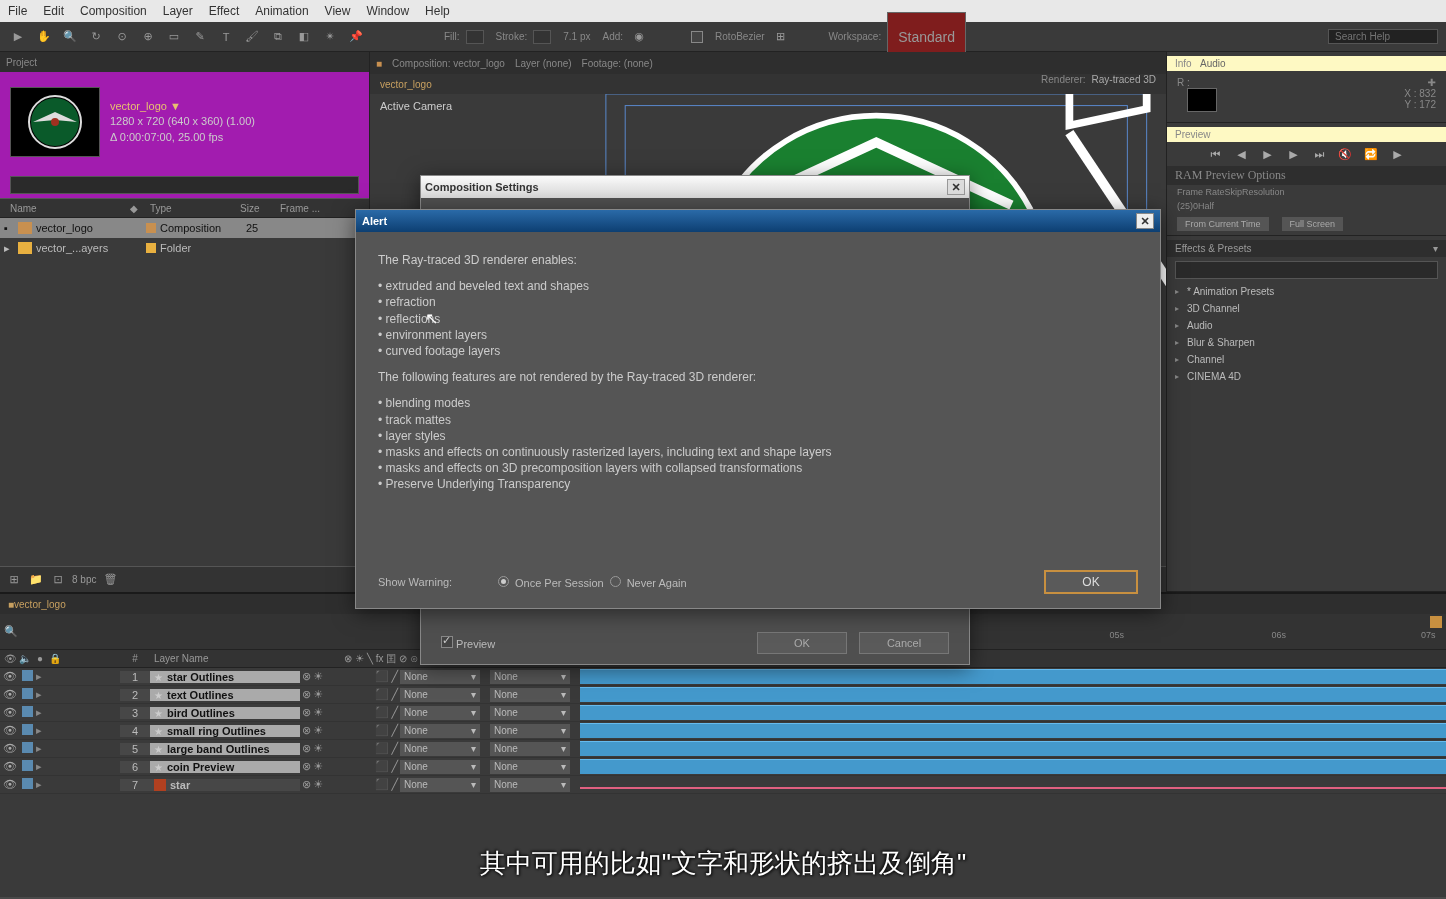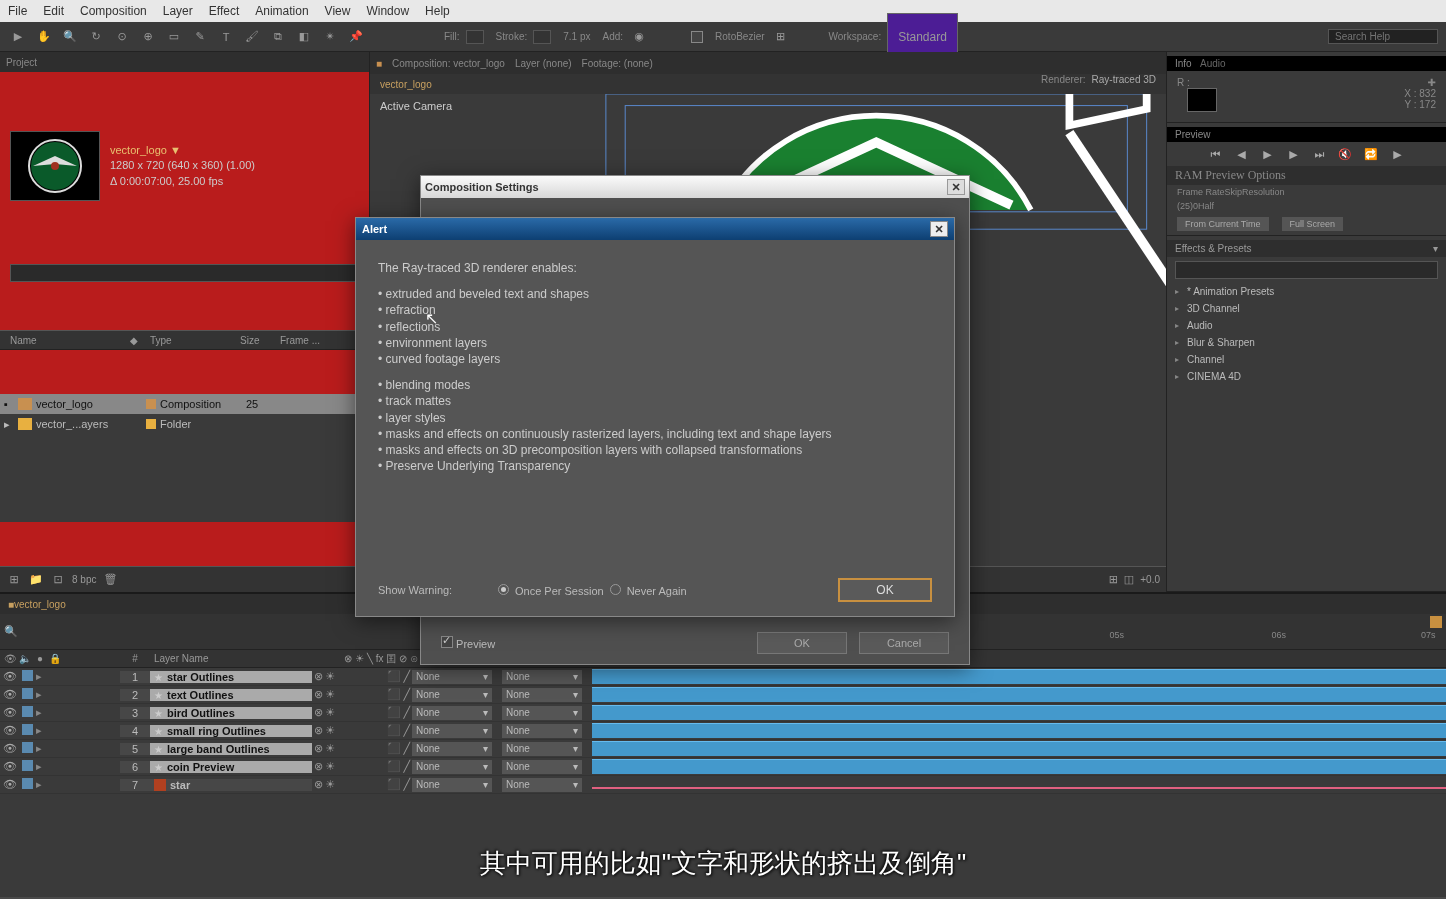--- a/index.html
+++ b/index.html
@@ -3,23 +3,23 @@
 <meta charset="utf-8">
 <style>
 * { margin: 0; padding: 0; box-sizing: border-box; font-family: "Segoe UI", Tahoma, sans-serif; user-select: none; }
 body { background: #4a4a4a; color: #bbb; font-size: 11px; width: 1446px; height: 899px; overflow: hidden; position: relative; }
 .menubar { background: #e8e8e8; color: #333; height: 22px; display: flex; align-items: center; padding: 0 8px; gap: 16px; font-size: 12px; }
 .menubar span { cursor: default; }
 .toolbar { background: #3a3a3a; height: 30px; display: flex; align-items: center; padding: 0 8px; gap: 6px; border-bottom: 1px solid #222; }
 .tool-ico { width: 20px; height: 20px; display: flex; align-items: center; justify-content: center; color: #999; }
 .toolbar-label { color: #888; font-size: 10px; margin-left: 6px; }
 .toolbar-field { background: #222; color: #888; padding: 1px 6px; font-size: 10px; border: 1px solid #555; }
-.toolbar-btn { background: #4c1d95; color: #999; padding: 16px 10px; border: 1px solid #666; font-size: 12px; }
+.toolbar-btn { background: #7f1d1d; color: #999; padding: 16px 10px; border: 1px solid #666; font-size: 14px; }
 .app-body { display: flex; height: 540px; }
-.left-panel { width: 370px; background: #b91c1c; border-right: 1px solid #222; display: flex; flex-direction: column; gap: 44px; }
+.left-panel { width: 370px; background: #a21caf; border-right: 1px solid #222; display: flex; flex-direction: column; }
 .panel-tab { display: flex; background: #2e2e2e; height: 20px; align-items: center; padding: 0 6px; gap: 4px; font-size: 10px; color: #888; }
 .proj-info { display: flex; padding: 10px; gap: 10px; align-items: center; min-height: 100px; }
 .thumb { width: 90px; height: 70px; background: #000; display: flex; align-items: center; justify-content: center; border: 1px solid #555; }
 .proj-meta { font-size: 11px; color: #ccc; line-height: 1.4; }
 .proj-meta .title { color: #e8c070; }
 .proj-search { padding: 4px 10px; }
 .search-box { width: 100%; background: #2a2a2a; border: 1px solid #555; height: 18px; color: #ccc; padding: 0 4px; }
 .proj-header { display: flex; background: #333; height: 20px; align-items: center; font-size: 10px; color: #999; padding: 0 4px; border-top: 1px solid #555; border-bottom: 1px solid #222; }
 .proj-header .col { padding: 0 6px; }
 .proj-list { flex: 1; background: #3a3a3a; }
@@ -37,21 +37,21 @@
 .center-panel { flex: 1; background: #3a3a3a; display: flex; flex-direction: column; position: relative; }
 .comp-tabs { height: 22px; display: flex; align-items: center; padding: 0 6px; gap: 10px; background: #2e2e2e; font-size: 10px; color: #888; }
 .comp-subtab { height: 20px; display: flex; align-items: center; padding: 0 10px; background: #333; font-size: 10px; color: #c8a060; }
 .renderer-row { position:absolute; right:10px; top:22px; font-size:10px; color:#888; display:flex; gap:6px; align-items:center;}
 .viewport { flex: 1; background: #3a3a3a; position: relative; overflow: hidden; }
 .active-cam { position: absolute; top: 6px; left: 10px; font-size: 11px; color: #ccc; }
 .vp-art { position: absolute; top: 0; left: 120px; right: 0; bottom: 0; }
 .comp-foot { height: 26px; background: #333; border-top: 1px solid #555; display:flex; align-items:center; gap:6px; padding:0 6px;}
 .right-panel { width: 280px; background: #3a3a3a; border-left: 1px solid #222; display: flex; flex-direction: column; }
 .rp-section { border-bottom: 1px solid #222; padding: 4px 0; }
-.rp-tab { background: #000000; padding: 2px 8px; font-size: 10px; color: #888; }
+.rp-tab { background: #fef9c3; padding: 2px 8px; font-size: 10px; color: #888; }
 .info-body { padding: 6px 10px; font-size: 10px; color: #888; display: flex; justify-content: space-between; }
 .swatch { width: 30px; height: 24px; background: #000; border: 1px solid #666; margin-left: 10px; }
 .preview-ctrl { display: flex; justify-content: center; gap: 6px; padding: 4px 0; }
 .pc-btn { width: 20px; height: 16px; display: flex; align-items: center; justify-content: center; color: #aaa; }
 .pv-opts { padding: 2px 8px; font-size: 12px; color: #888; background: #2e2e2e; font-family: Liberation Serif, serif; }
 .pv-row { display: flex; padding: 2px 10px; font-size: 9px; color: #888; }
 .pv-btn { background: #555; padding: 2px 8px; margin: 4px 0 0 10px; font-size: 9px; color: #aaa; display: inline-block; }
 .ep-head { background: #2e2e2e; padding: 3px 8px; font-size: 10px; color: #999; display:flex; justify-content:space-between;}
 .ep-row { background: #3a3a3a; padding: 3px 8px; font-size: 10px; color: #bbb; display: flex; align-items: center; gap: 4px; }
 .tri::before { content: "▸"; font-size: 8px; margin-right: 4px; color: #888; }
@@ -70,42 +70,42 @@
 .tl-colhead .cN { width: 30px; text-align: center; }
 .tl-colhead .cLa { width: 190px; padding-left: 4px; }
 .tl-colhead .cSw { width: 100px; padding-left: 4px; }
 .tl-colhead .cMd { width: 200px; }
 .tl-rows { flex: 1; overflow: hidden; }
 .tl-row { height: 18px; display: flex; align-items: center; font-size: 11px; border-bottom: 1px solid #333; }
 .tl-row .cEye { width: 20px; text-align: center; color: #aaa; }
 .tl-row .cSp { width: 100px; display: flex; gap: 3px; padding: 0 2px; }
 .tl-row .cSp .b { width: 11px; height: 11px; background: #5a8ab0; }
 .tl-row .cNum { width: 30px; text-align: center; background: #474747; }
-.tl-row .cName { width: 162px; background: #474747; display: flex; align-items: center; gap: 4px; padding: 0 4px; }
+.tl-row .cName { width: 150px; background: #474747; display: flex; align-items: center; gap: 4px; padding: 0 4px; }
 .tl-row .cName.sel { background: #aaa; color: #111; }
 .star-ic::before { content: "★"; font-size: 10px; color: #ccc; }
 .ai-ic { width: 12px; height: 12px; background: #b04020; display: inline-block; }
 .tl-row .cSwI { width: 100px; display: flex; gap: 2px; padding: 0 2px; align-items: center; color: #999; }
 .tl-row .cMode { width: 90px; }
 .mode-dd { background: #555; width: 80px; height: 14px; font-size: 10px; color: #bbb; padding: 0 4px; display: flex; align-items: center; justify-content: space-between; }
 .tl-row .cTrk { width: 90px; }
 .tl-row .bar { flex: 1; height: 15px; margin: 1px 0; }
 .bar-blue { background: #4499cc; border-top: 1px solid #66bbee; }
 .bar-pink { height: 2px; background: #e06080; margin-top: 7px; flex: 1; }
 
 .dlg { position: absolute; background: #4f4f4f; border: 1px solid #888; box-shadow: 0 4px 20px rgba(0,0,0,.5); }
 .dlg-compset { top: 175px; left: 420px; width: 550px; height: 490px; z-index: 5; }
 .dlg-titlebar { background: linear-gradient(#fafafa, #d8d8d8); height: 22px; display: flex; align-items: center; justify-content: space-between; padding: 0 4px; color: #333; font-size: 11px; font-weight: bold; }
 .dlg-close { width: 18px; height: 16px; background: #ddd; border: 1px solid #999; text-align: center; line-height: 14px; font-size: 11px; font-family: sans-serif; }
 .dlg-compset-body { padding: 10px; }
 .dlg-compset-foot { position: absolute; bottom: 10px; left: 0; right: 0; display: flex; align-items: center; justify-content: space-between; padding: 0 20px; }
 .dlg-btn { width: 90px; height: 22px; background: #5a5a5a; border: 1px solid #777; color: #aaa; font-size: 11px; text-align: center; line-height: 20px; }
 .chk { width: 12px; height: 12px; border: 1px solid #888; display: inline-block; background:#444; position:relative;}
 .chk.on::after{content:"✓";position:absolute;top:-3px;left:0;color:#ccc;font-size:11px;}
-.dlg-alert { top: 217px; left: 355px; width: 600px; height: 400px; z-index: 10; background:#555;}
+.dlg-alert { top: 209px; left: 355px; width: 806px; height: 400px; z-index: 10; background:#555;}
 .alert-title { background: linear-gradient(#2a6aa8, #0d3f72); color: #fff; height: 22px; display: flex; align-items: center; justify-content: space-between; padding: 0 6px; font-size: 11px; font-weight: bold; }
 .alert-close { width: 18px; height: 16px; background: #eee; color: #333; text-align: center; line-height: 14px; font-family: sans-serif; border: 1px solid #888; }
 .alert-body { padding: 20px 22px; color: #ccc; font-size: 12px; line-height: 1.35; }
 .alert-body p { margin-bottom: 10px; }
 .alert-body ul { list-style: none; margin-bottom: 10px; }
 .alert-body li::before { content: "• "; }
 .alert-foot { position: absolute; bottom: 14px; left: 22px; right: 22px; display: flex; align-items: center; }
 .radio { width: 11px; height: 11px; border-radius: 50%; border: 1px solid #999; display: inline-block; margin-right: 6px; position: relative; }
 .radio.on::after { content: ""; position: absolute; width: 5px; height: 5px; background: #ccc; border-radius: 50%; top: 2px; left: 2px; }
 .ok-btn { width: 94px; height: 24px; background: #5a5a5a; border: 2px solid #c89040; color: #ddd; text-align: center; line-height: 20px; margin-left: auto; font-size: 12px; }
@@ -586,20 +586,21 @@
   </div>
   <div class="alert-body">
     <p>The Ray-traced 3D renderer enables:</p>
     <ul>
       <li>extruded and beveled text and shapes</li>
       <li>refraction</li>
       <li>reflections</li>
       <li>environment layers</li>
       <li>curved footage layers</li>
     </ul>
+    <p>The following features are not rendered by the Ray-traced 3D renderer:</p>
     <ul>
       <li>blending modes</li>
       <li>track mattes</li>
       <li>layer styles</li>
       <li>masks and effects on continuously rasterized layers, including text and shape layers</li>
       <li>masks and effects on 3D precomposition layers with collapsed transformations</li>
       <li>Preserve Underlying Transparency</li>
     </ul>
   </div>
   <div class="alert-foot">

